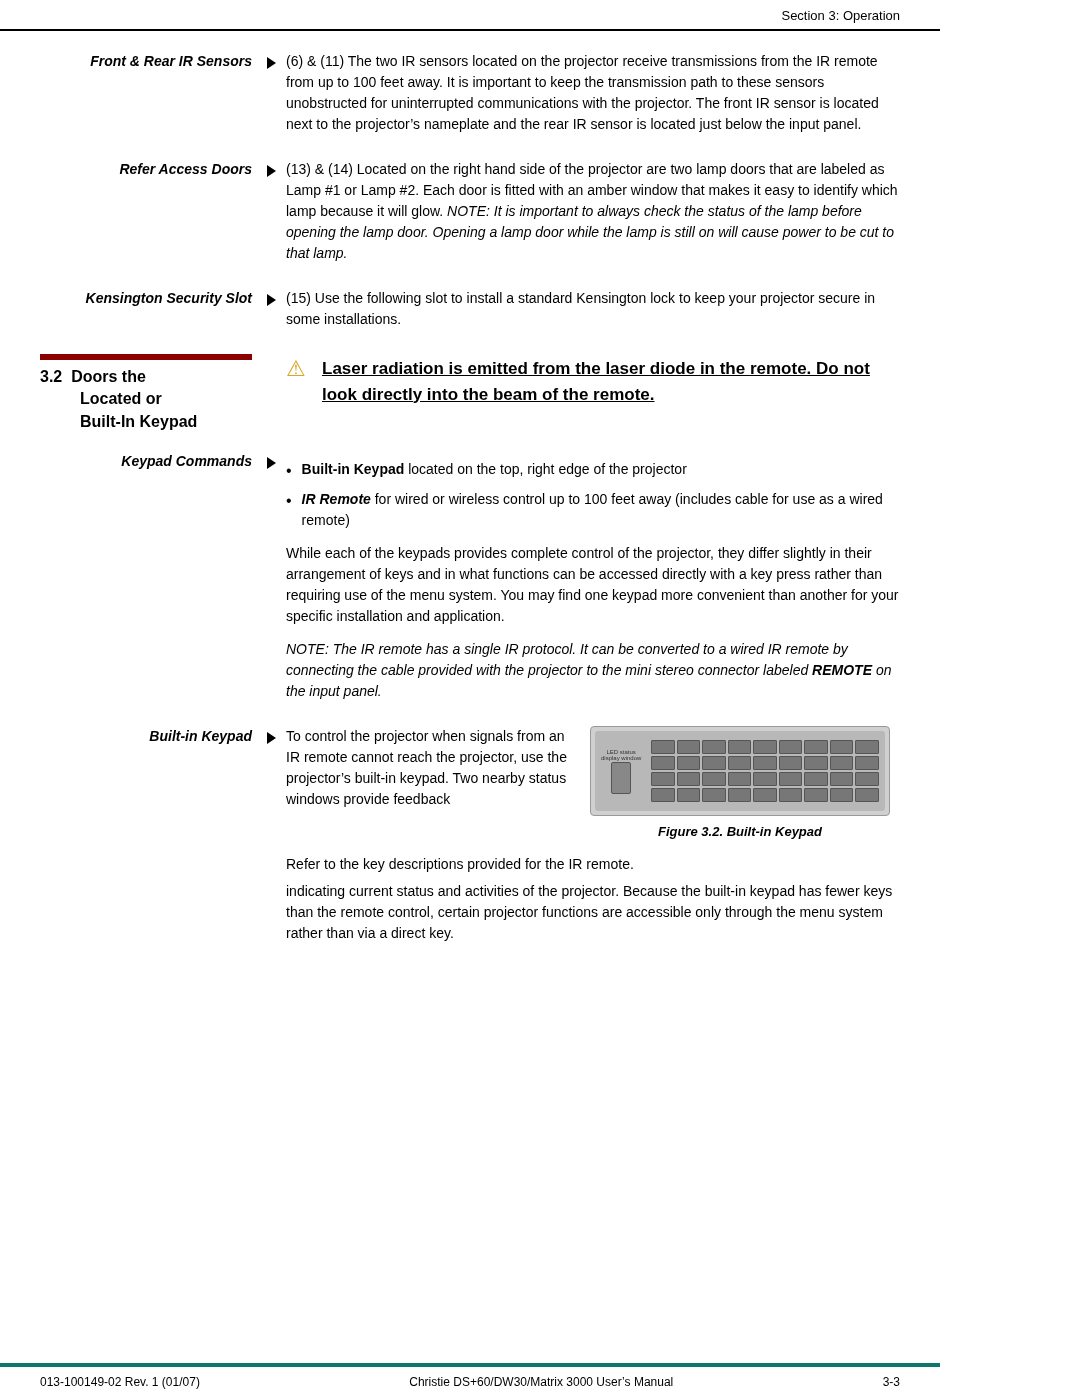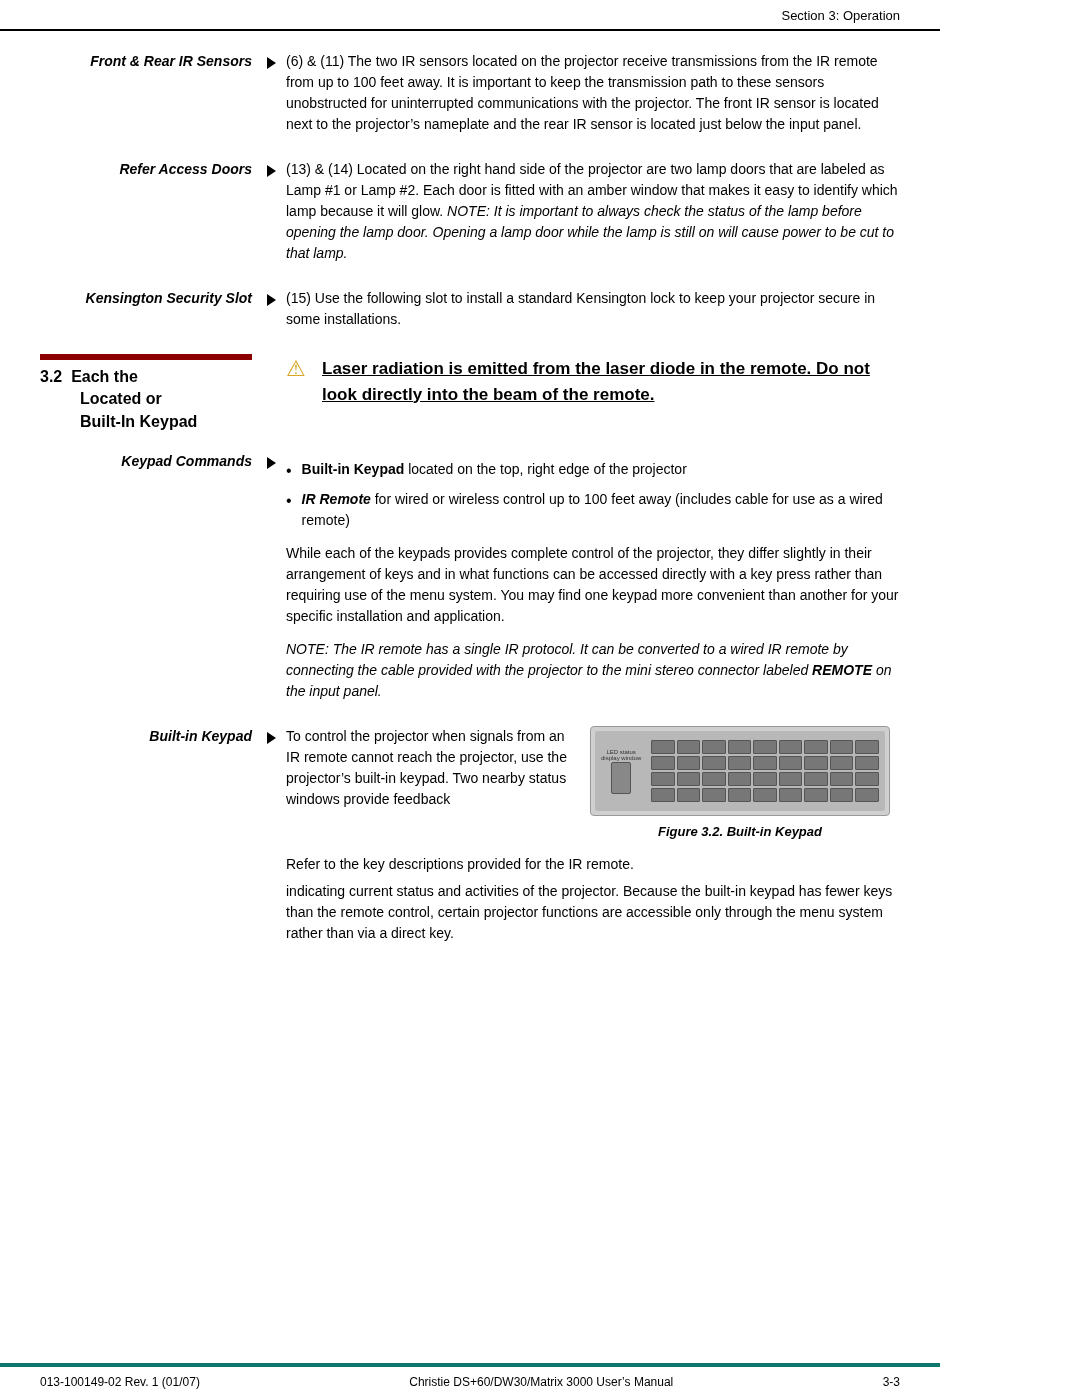--- a/index.html
+++ b/index.html
@@ -329,21 +329,21 @@
       <div class="entry-content">
         <p>(15) Use the following slot to install a standard Kensington lock to keep your projector secure in some installations.</p>
       </div>
     </div>
 
     <div class="section-heading-row">
       <div class="section-number-block">
         <div class="section-number-box">
           <div class="section-bar"></div>
           <div class="section-title-text">
-            <span>3.2</span>&nbsp;&nbsp;<span>Each the</span><br>
+            <span>3.2</span>&nbsp;&nbsp;<span>Doors the</span><br>
             <span style="padding-left:40px;">Located or</span><br>
             <span style="padding-left:40px;">Built-In Keypad</span>
           </div>
         </div>
       </div>
       <div class="section-content">
 
         <div class="warning-box">
           <span class="warning-icon">⚠</span>
           <span class="warning-text">Laser radiation is emitted from the laser diode in the remote. Do not look directly into the beam of the remote.</span>

